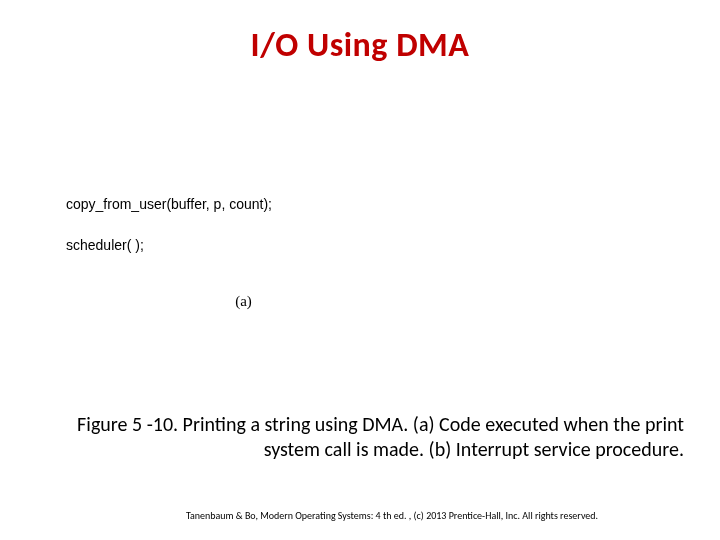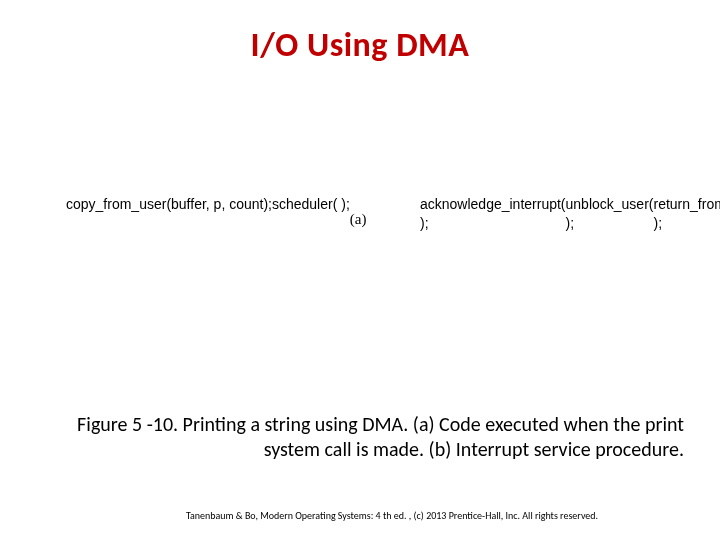--- a/index.html
+++ b/index.html
@@ -30,25 +30,26 @@
   }
   .code-area {
     position: absolute;
     top: 195px;
     left: 66px;
     right: 40px;
     display: flex;
   }
   .code-col {
     display: flex;
-    flex-direction: row;
+    flex-direction: column;
     font-family: Arial, sans-serif;
     font-size: 14px;
     line-height: 1.35;
     color: #000;
+    gap: 22px;
   }
   .code-col.left { width: 355px; }
   .code-col.right { width: 260px; }
   .col-label {
     margin-top: 14px;
     text-align: center;
     font-family: "Times New Roman", serif;
     font-size: 15px;
   }
   .caption {
@@ -78,25 +79,19 @@
 <div class="slide">
 
   <div class="title">I/O Using DMA</div>
 
   <div class="code-area">
     <div class="code-col left">
       <span>copy_from_user(buffer, p, count);</span>
       <span>scheduler( );</span>
       <span class="col-label">(a)</span>
     </div>
-    <div class="code-col right">
-      <span>acknowledge_interrupt( );</span>
-      <span>unblock_user( );</span>
-      <span>return_from_interrupt( );</span>
-      <span class="col-label">(b)</span>
-    </div>
   </div>
 
   <div class="caption">Figure 5 -10. Printing a string using DMA. (a) Code executed when the print system call is made. (b) Interrupt service procedure.</div>
 
   <div class="footer">Tanenbaum &amp; Bo, Modern Operating Systems: 4 th ed. , (c) 2013 Prentice-Hall, Inc. All rights reserved.</div>
 
 </div>
 
 </body></html>

